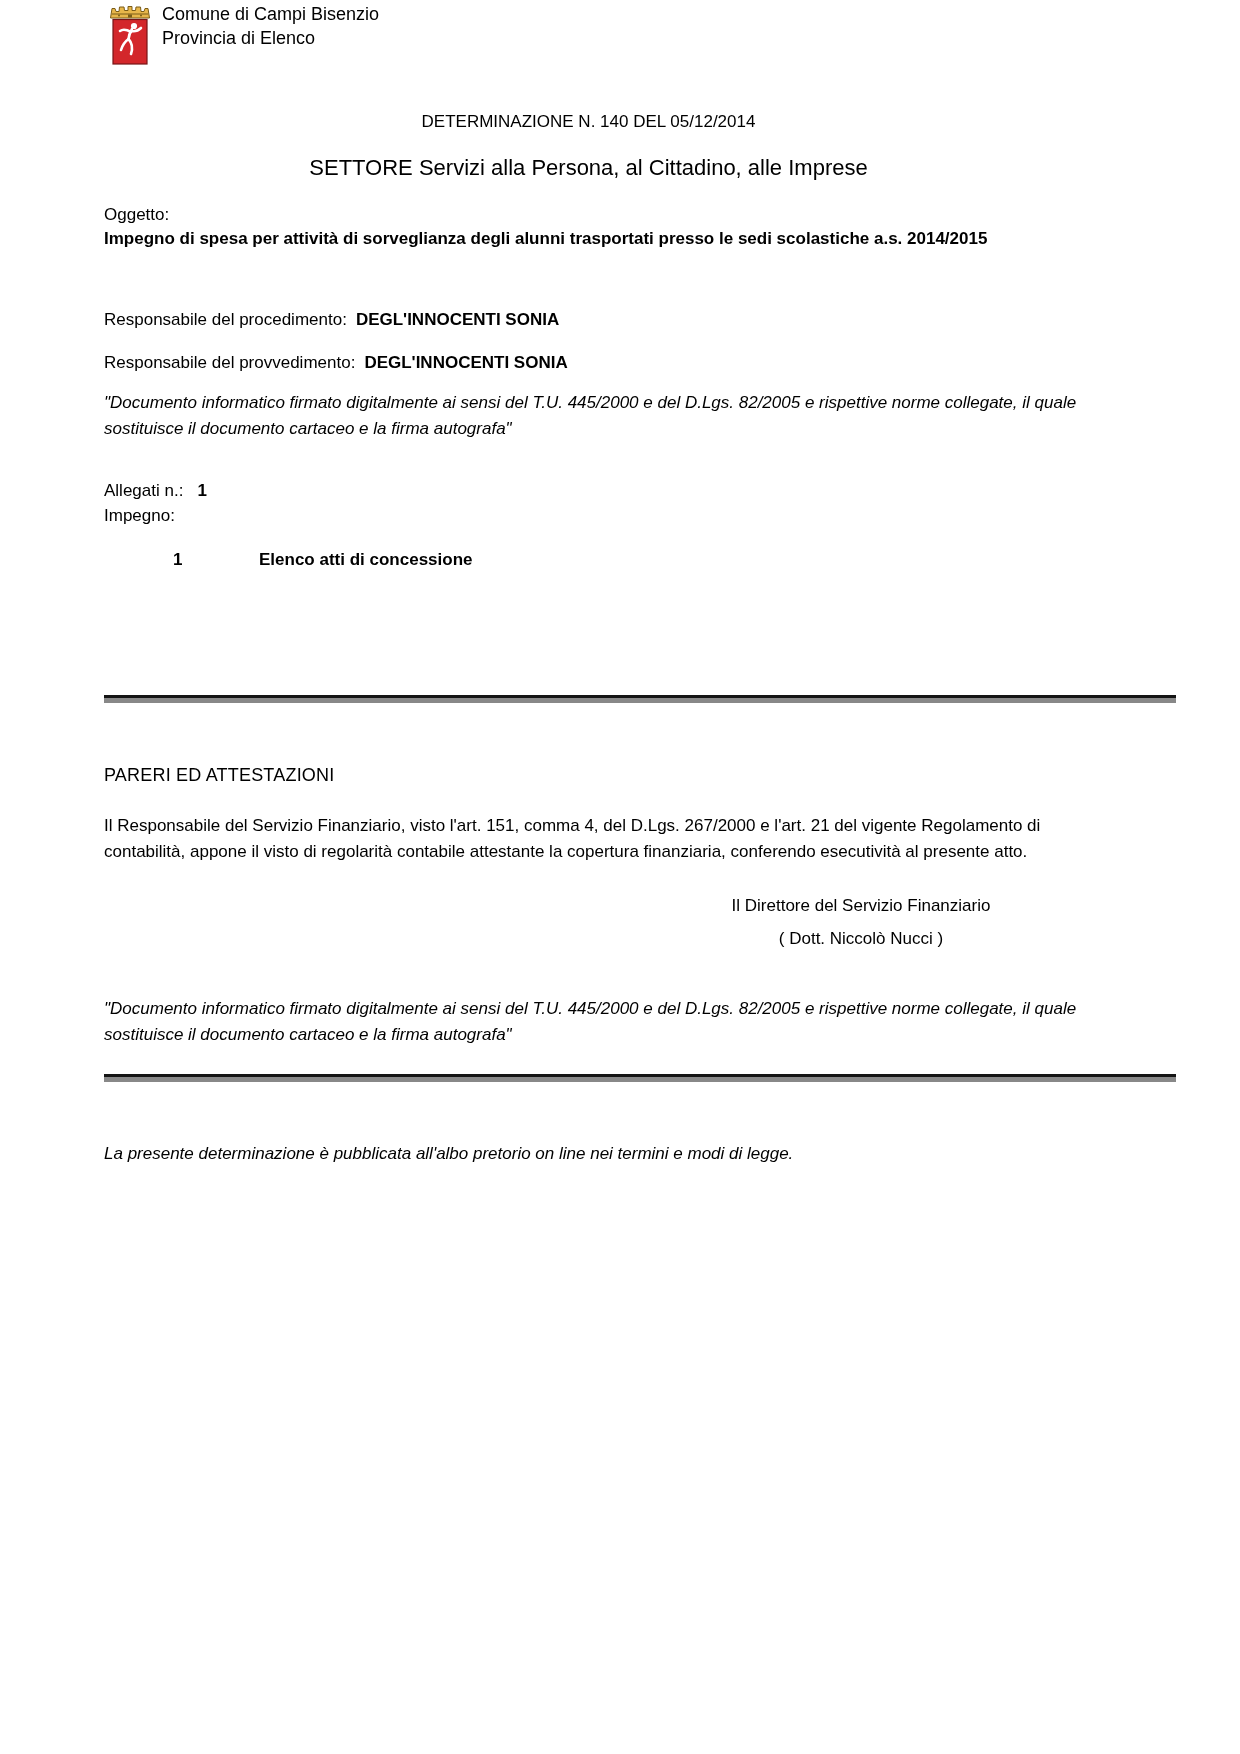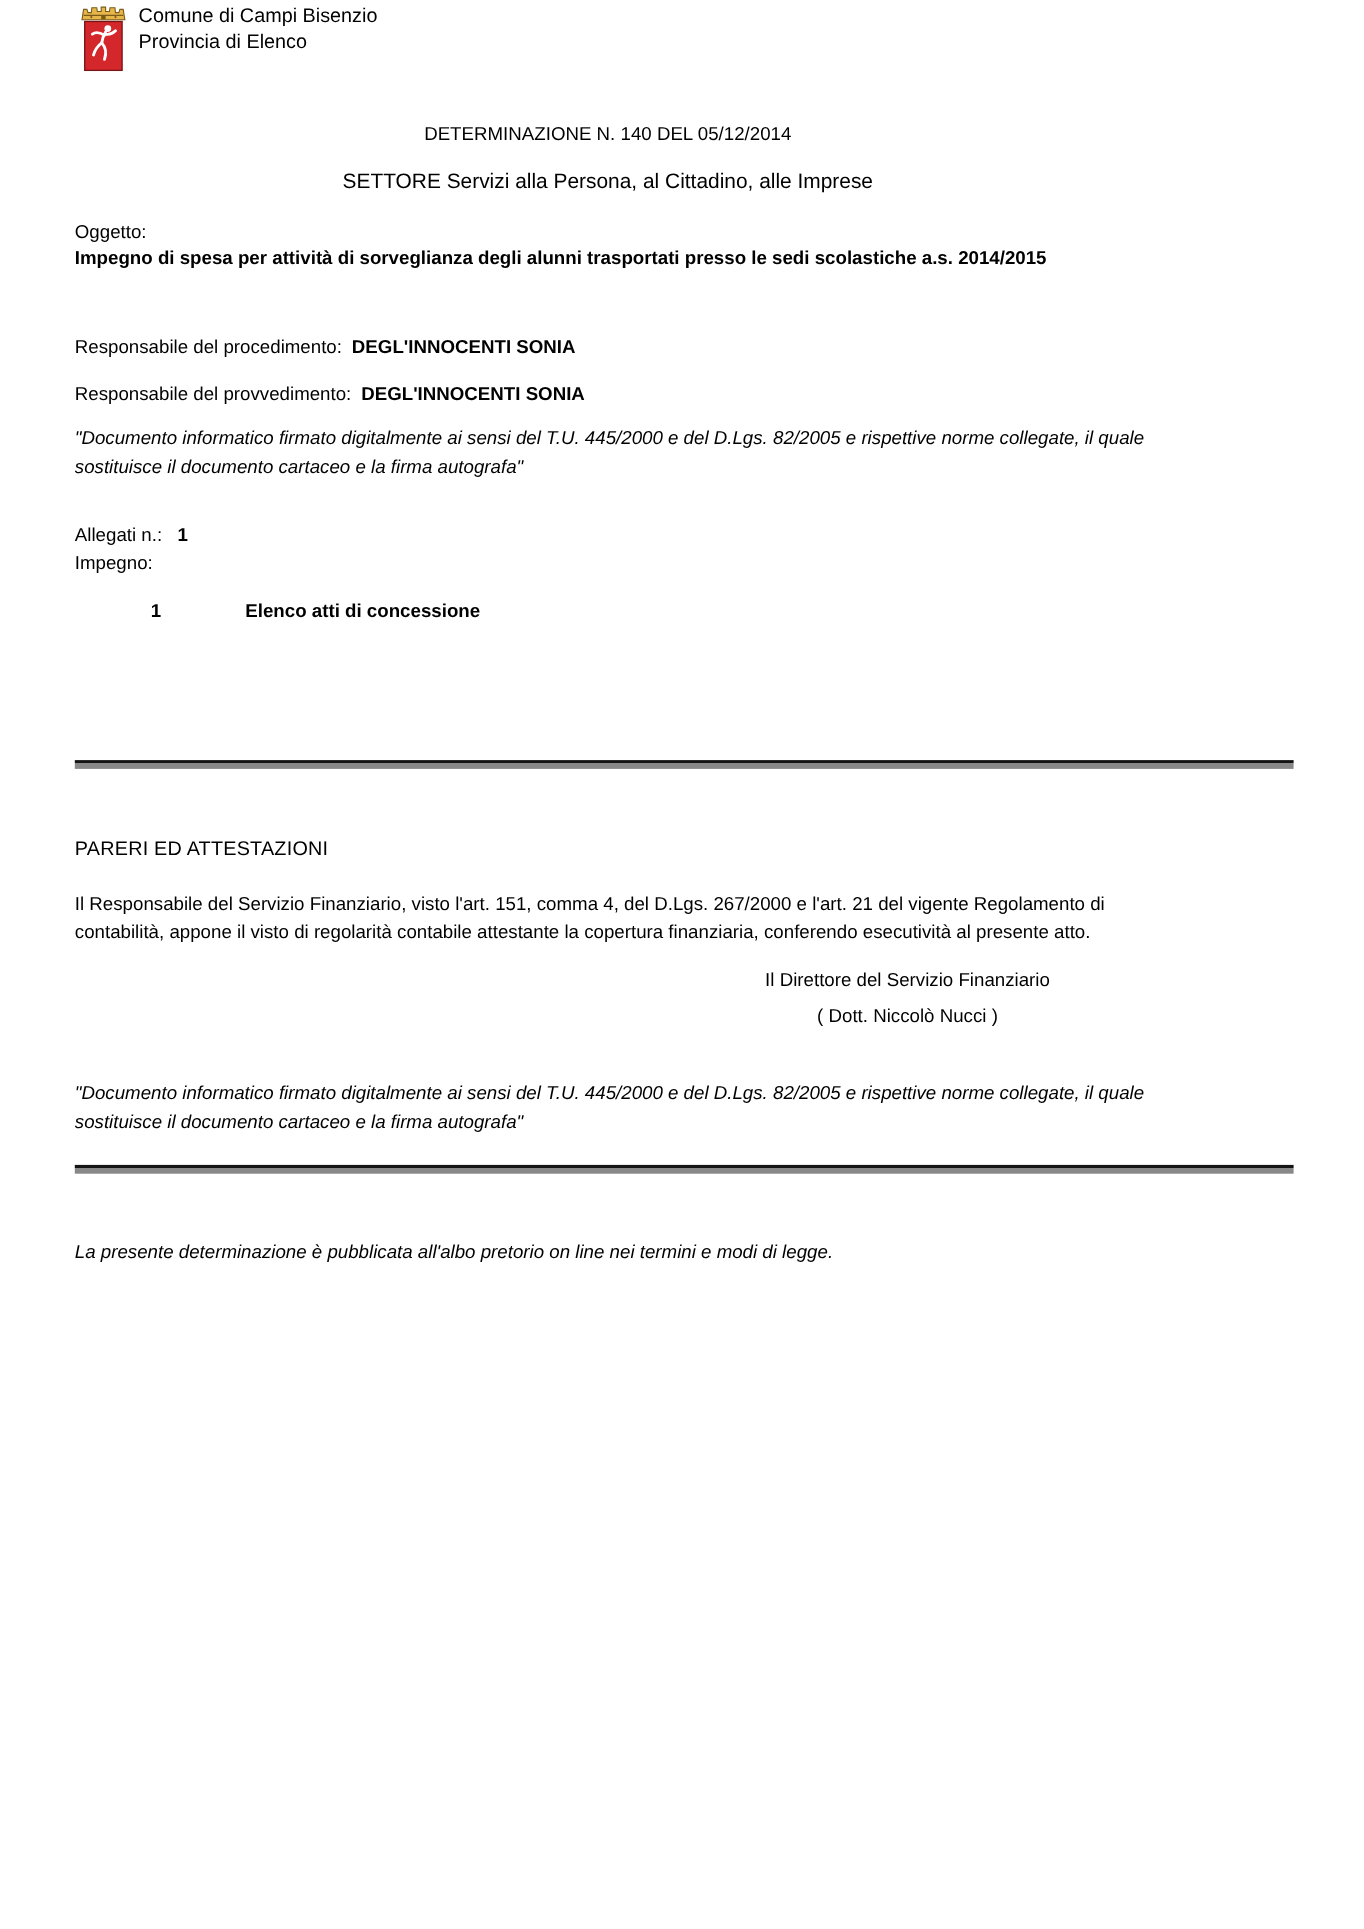--- a/index.html
+++ b/index.html
@@ -5,33 +5,33 @@
   html, body { margin: 0; padding: 0; background: #ffffff; }
   .page {
     position: relative;
     width: 1240px;
     height: 1754px;
     background: #ffffff;
     font-family: "Liberation Sans", "DejaVu Sans", sans-serif;
     font-size: 17px;
     color: #000000;
     box-sizing: border-box;
-    padding: 2px 65px 0 68px;
+    padding: 2px 65px 0 104px;
     overflow: hidden;
   }
 
   
   .doc-header { display: flex; align-items: flex-start; height: 64px; }
   .logo { width: 52px; height: 63px; flex: 0 0 auto; }
   .org-lines { margin-left: 6px; padding-top: 0px; font-size: 18px; line-height: 24px; }
 
   
   .title-block { width: 969px; text-align: center; font-weight: normal; }
   .doc-title { margin-top: 46px; font-size: 17px; }
-  .doc-sector { margin-top: 23px; font-size: 19px; }
+  .doc-sector { margin-top: 23px; font-size: 22px; }
 
   
   .subject-label { margin-top: 22px; line-height: 24px; }
   .subject-text { font-weight: bold; line-height: 24px; max-width: 985px; }
 
   
   .resp-row { margin-top: 0; line-height: 22px; }
   .resp-row.first { margin-top: 58px; }
   .resp-row.second { margin-top: 21px; }
   .resp-name { font-weight: bold; margin-left: 9px; margin-top: 36px; }
@@ -50,21 +50,21 @@
     background: linear-gradient(180deg, #141414 0px, #141414 3px, #888888 3px, #888888 8px);
     margin-right: -1px;
   }
   .divider-1 { margin-top: 124px; }
   .divider-2 { margin-top: 26px; }
 
   .pareri-heading { margin-top: 60px; font-size: 18px; line-height: 24px; letter-spacing: 0.2px; }
   .pareri-body { margin-top: 26px; line-height: 26px; max-width: 1010px; }
 
   .signature-block { width: 292px; margin-left: 611px; text-align: center; }
-  .signer-role { margin-top: 19px; line-height: 22px; white-space: nowrap; }
+  .signer-role { margin-top: 30px; line-height: 22px; white-space: nowrap; }
   .signer-name { margin-top: 11px; line-height: 22px; text-align: center; }
 
   .note-2 { margin-top: 46px; }
   .publication-note { margin-top: 60px; font-style: italic; line-height: 24px; }
 </style>
 </head>
 <body>
 
 <div class="page">
 

